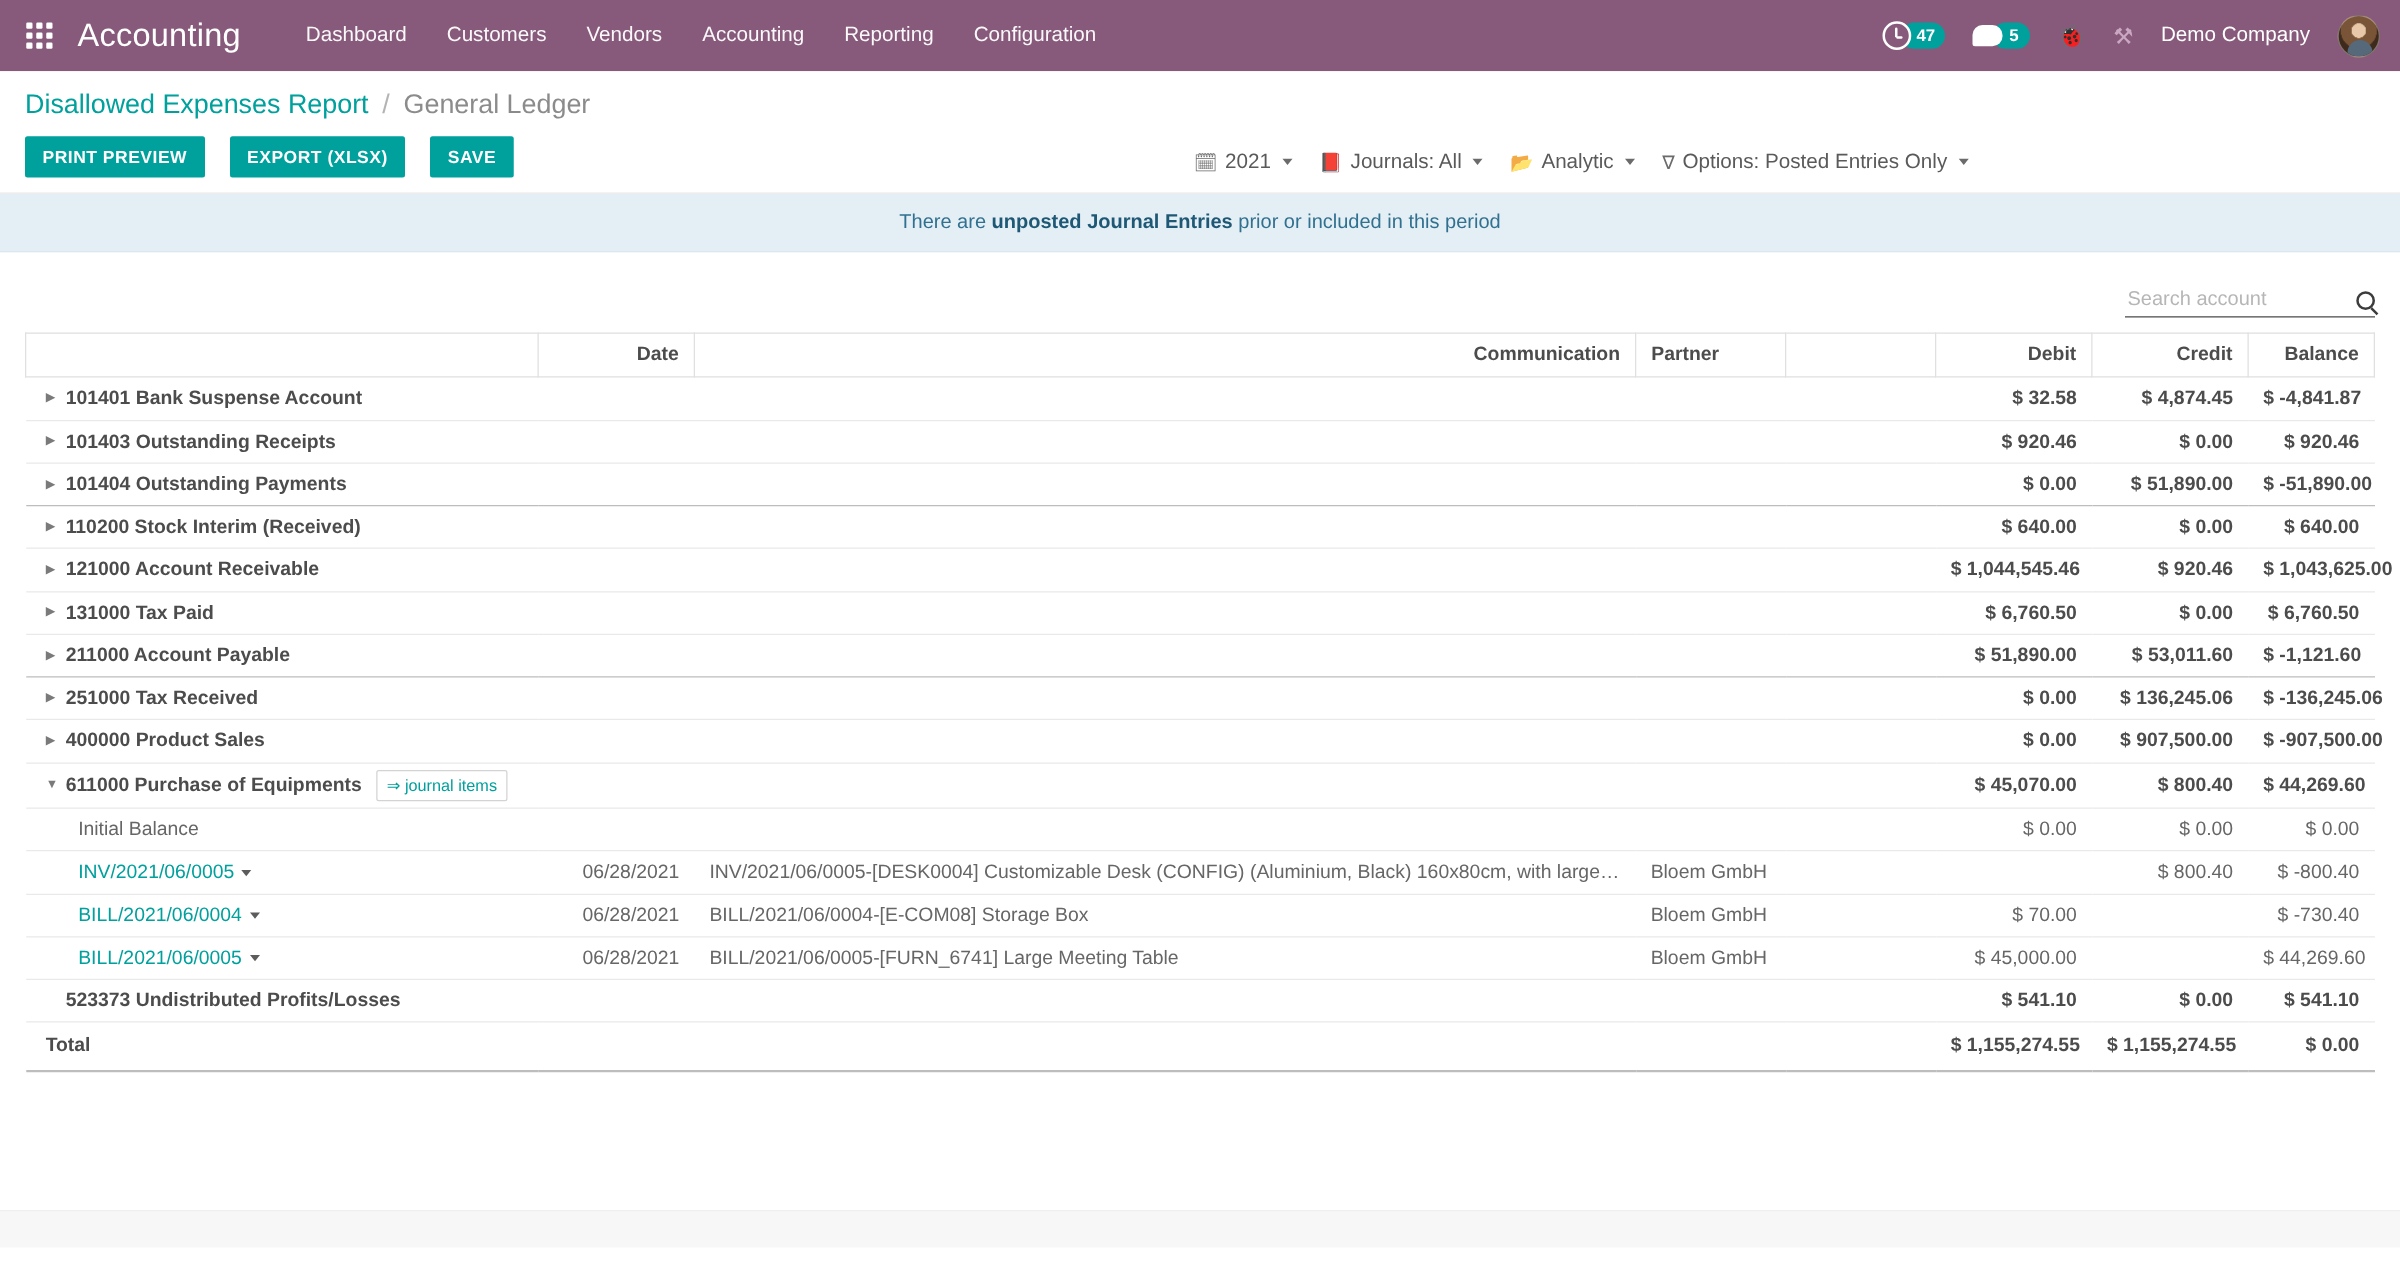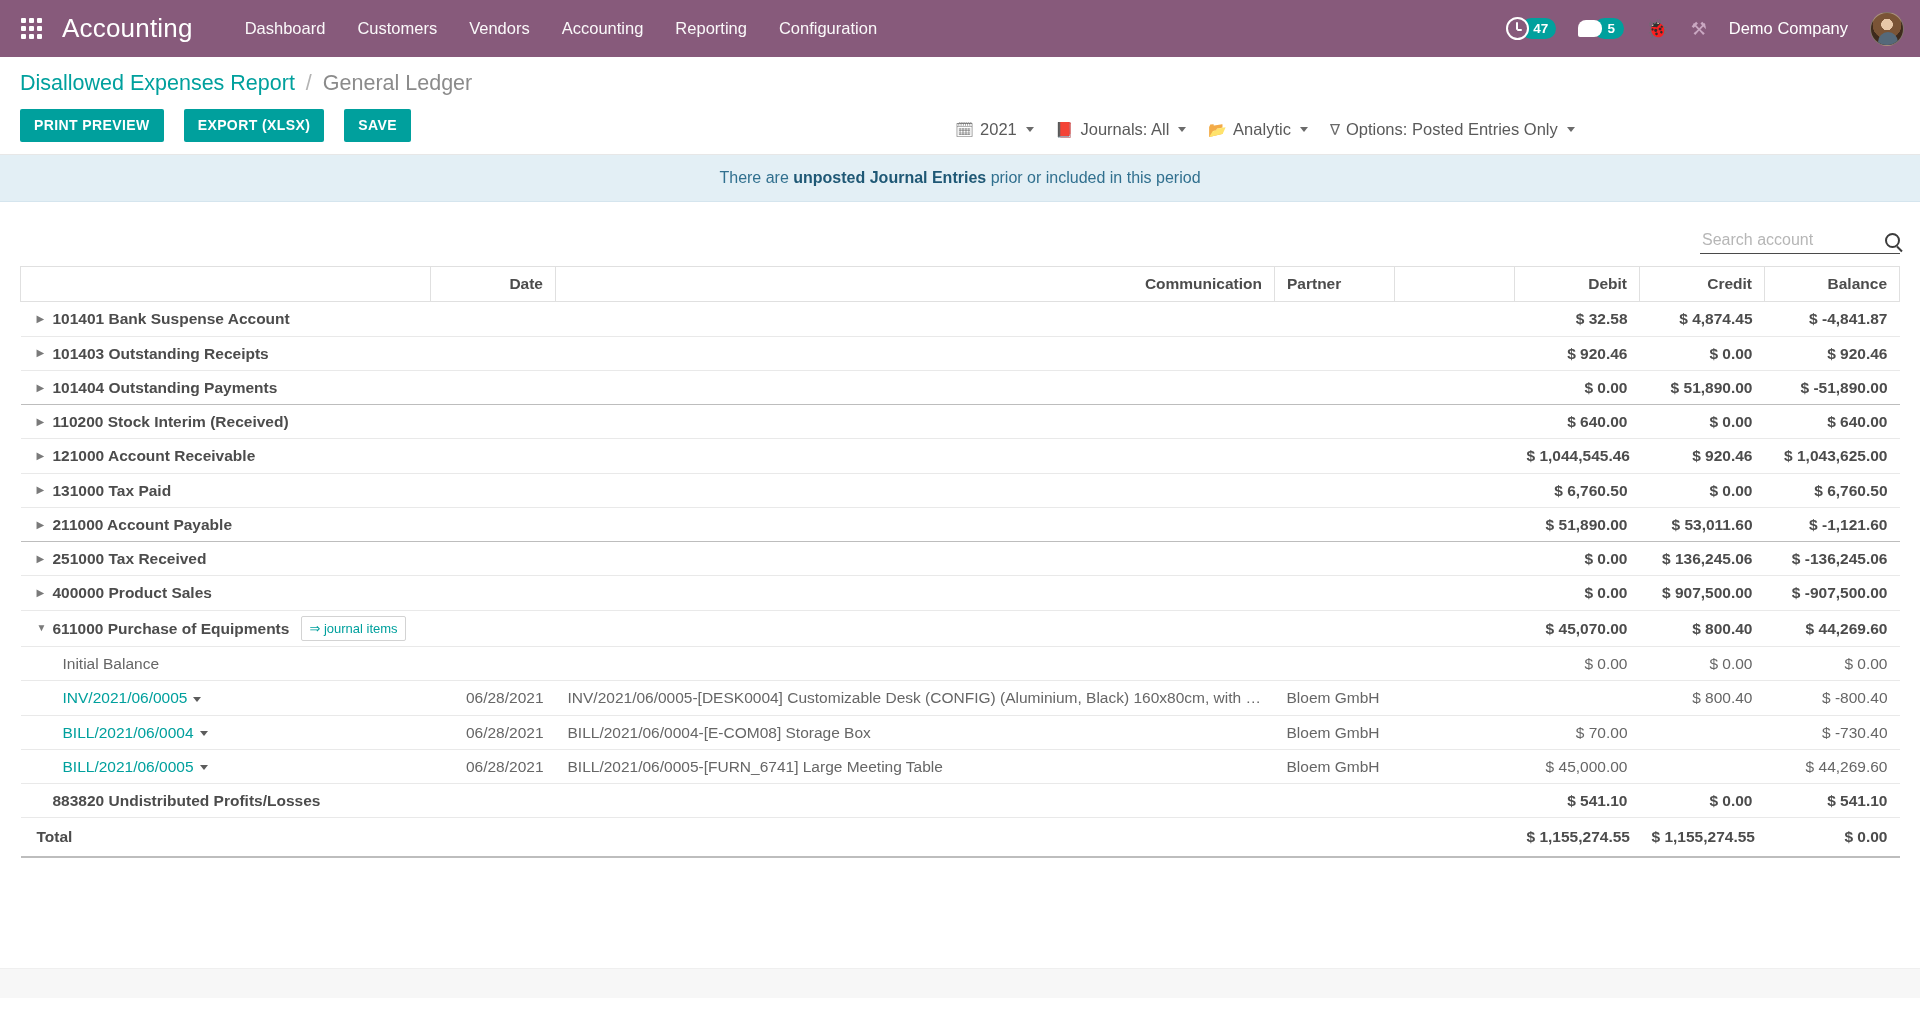--- a/index.html
+++ b/index.html
@@ -235,21 +235,21 @@
     background: #fff;
     white-space: nowrap;
   }
   th.c-name { border: none; width: 410px; }
   th.c-date { width: 125px; text-align: right; }
   th.c-comm { text-align: right; }
   th.c-partner { width: 120px; text-align: left; }
   th.c-blank { width: 120px; border-left: 1px solid #e0e0e0; border-right: 1px solid #e0e0e0;}
   th.c-debit { width: 125px; text-align: right; }
   th.c-credit { width: 125px; text-align: right; }
-  th.c-balance { width: 135px; text-align: right; border-right: none;}
+  th.c-balance { width: 101px; text-align: right; border-right: none;}
 
   table.ledger td {
     padding: 5px 12px;
     border-bottom: 1px solid #e9e9e9;
     vertical-align: middle;
     line-height: 1.5;
   }
   td.num { text-align: right; white-space: nowrap; }
   td.dt { text-align: right; white-space: nowrap; color: #666; }
   td.comm { color: #666; overflow: hidden; white-space: nowrap; text-overflow: ellipsis; }
@@ -638,21 +638,21 @@
         <td></td>
         <td class="num">$ 45,000.00</td>
         <td class="num"></td>
         <td class="num">$ 44,269.60</td>
       </tr>
 
       <tr class="acct-row">
         <td>
             <div class="name-cell">
           <span class="tri"></span>
-          <span class="acct-label">883820 Undistributed Profits/Losses</span>
+          <span class="acct-label">523373 Undistributed Profits/Losses</span>
         </div>
           </td>
         <td class="dt"></td>
         <td class="comm"></td>
         <td class="partner"></td>
         <td></td>
         <td class="num">$ 541.10</td>
         <td class="num">$ 0.00</td>
         <td class="num">$ 541.10</td>
       </tr>

